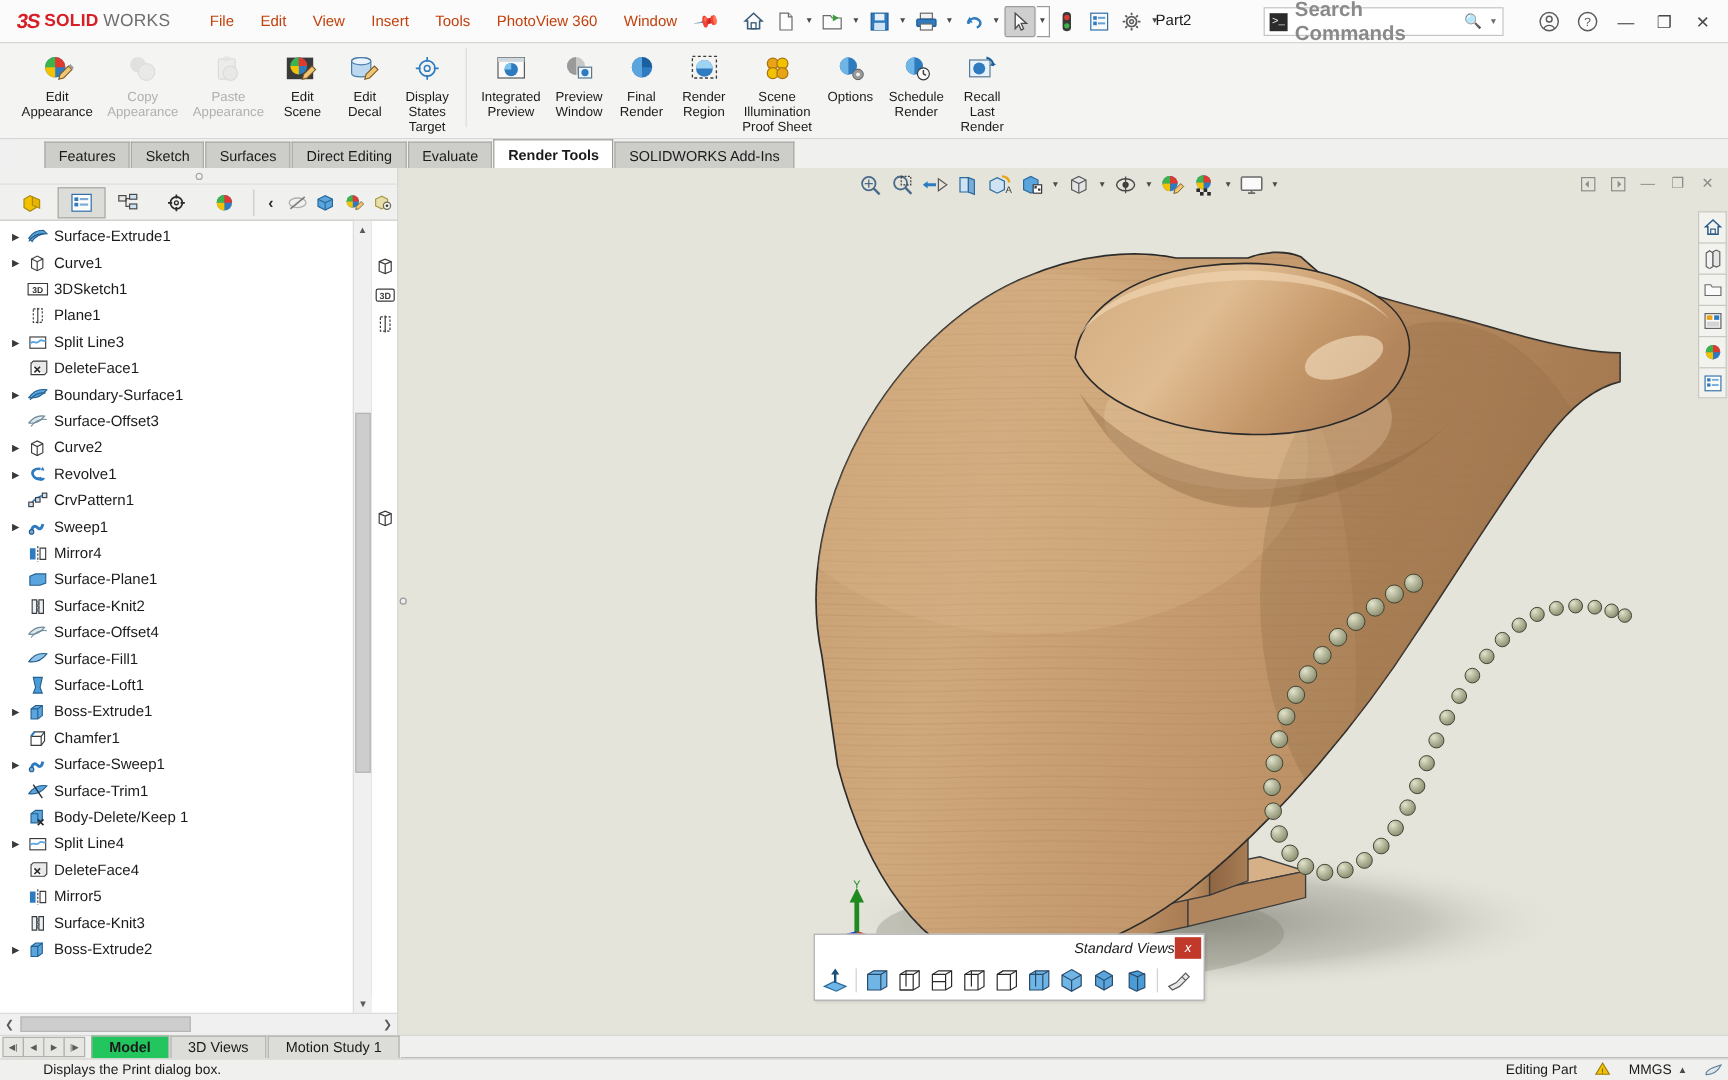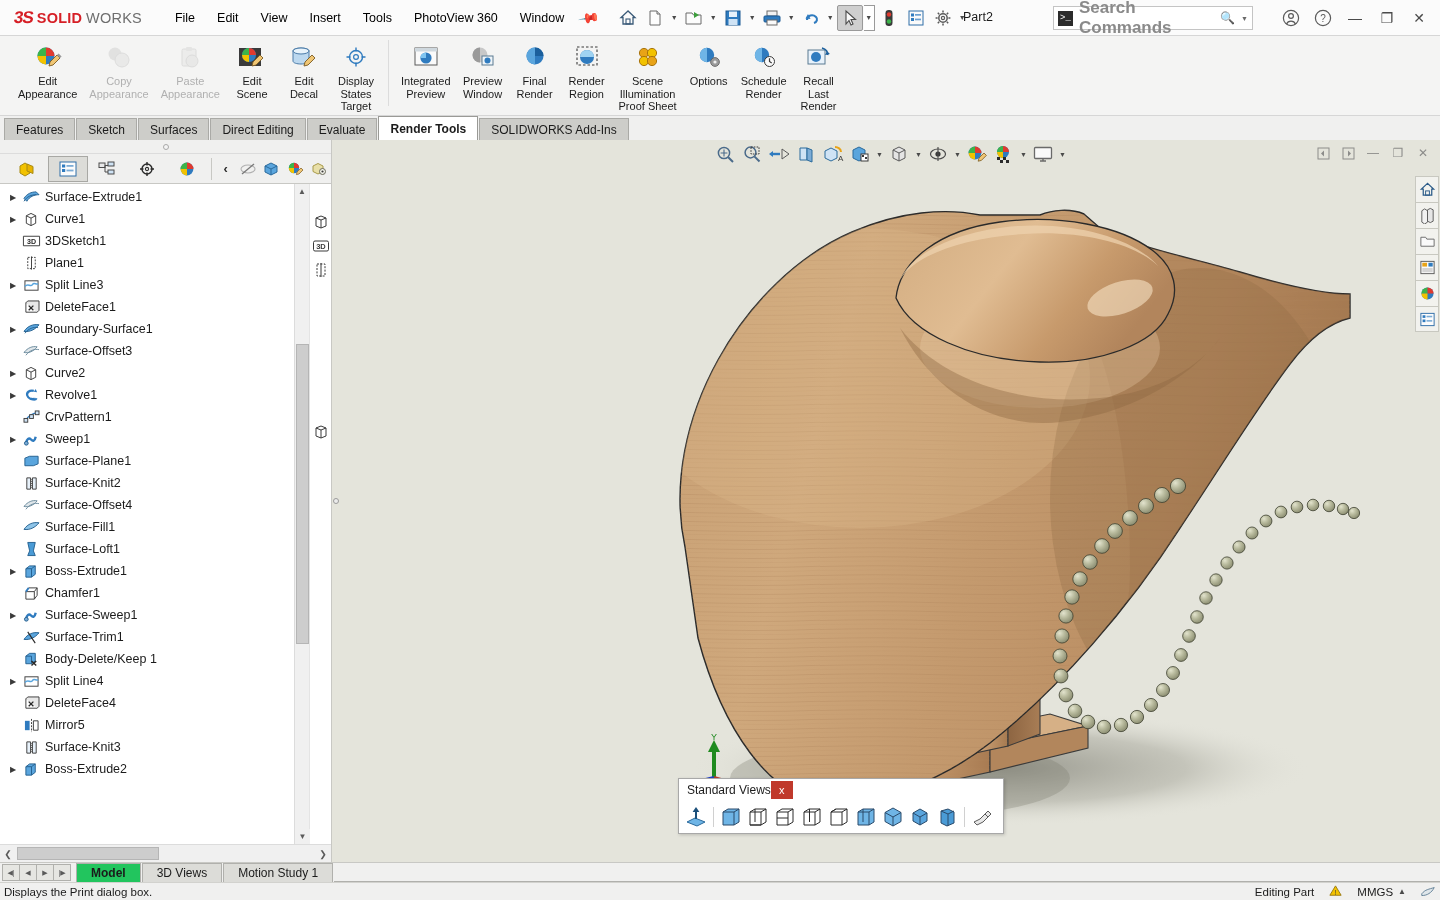--- a/index.html
+++ b/index.html
@@ -16,21 +16,21 @@
   
   .titlebar {
     height:36px; background:#fbfbfb; display:flex; align-items:center;
     border-bottom:1px solid #d6d6d6; position:relative; flex:0 0 36px;
   }
   .logo { display:flex; align-items:center; padding:0 8px 0 14px; gap:4px; }
   .logo-mark { font-weight:bold; font-size:17px; color:#d61f26; letter-spacing:-1px; transform:skewX(-8deg); }
   .logo-solid { font-weight:bold; font-size:14.5px; color:#d61f26; letter-spacing:.2px; }
   .logo-works { font-weight:normal; font-size:14.5px; color:#6e6e6e; letter-spacing:.2px; }
   .menus { display:flex; align-items:center; gap:0; margin-left:14px; }
-  .menu-item { padding:5px 11px; font-size:12.5px; color:#000000; cursor:default; border-radius:2px; }
+  .menu-item { padding:5px 11px; font-size:12.5px; color:#c2410c; cursor:default; border-radius:2px; }
   .pin-icon { margin-left:6px; color:#9b9b9b; font-size:14px; transform:rotate(35deg); }
 
   .qat { display:flex; align-items:center; gap:1px; margin-left:16px; }
   .qbtn {
     width:26px; height:26px; display:flex; align-items:center; justify-content:center;
     border:1px solid transparent; border-radius:2px; cursor:default;
   }
   .qbtn.active { background:#cfcfcf; border:1px solid #9a9a9a; }
   .caret { width:11px; height:26px; display:flex; align-items:center; justify-content:center;
            font-size:7px; color:#4a4a4a; cursor:default; }
@@ -61,21 +61,21 @@
   }
   .rbtn .ico { height:30px; display:flex; align-items:center; justify-content:center; }
   .rbtn .lbl { font-size:11px; line-height:12.5px; text-align:center; color:#1b1b1b; margin-top:2px; }
   .rbtn.disabled .lbl { color:#b0b0b0; }
   .rbtn.disabled .ico { opacity:.32; filter:grayscale(1); }
   .rsep { width:1px; height:66px; background:#dcdcdc; margin:0 6px; }
 
   
   .tabrow {
     height:24px; background:#f0f0ef; display:flex; align-items:flex-end;
-    padding-left:4px; position:relative; flex:0 0 24px;
+    padding-left:21px; position:relative; flex:0 0 24px;margin-left:16px;
   }
   .ctab {
     height:22px; padding:0 11px; display:flex; align-items:center; font-size:12px;
     background:#cdcdc9; border:1px solid #aaaaa6; border-bottom:none; margin-right:1px;
     cursor:default; color:#1b1b1b;
   }
   .ctab.active { background:#fff; border-color:#9a9a96; font-weight:bold; height:24px; }
 
   
   .main { flex:1; display:flex; position:relative; background:#e4e4db; min-height:0; }
@@ -130,22 +130,22 @@
   .vwb { width:22px; height:22px; display:flex; align-items:center; justify-content:center;
          color:#8c8c8a; font-size:12px; cursor:default; }
 
   .stage { position:absolute; left:0; top:28px; right:0; bottom:0; }
 
   .triad { position:absolute; left:344px; bottom:66px; width:64px; height:64px; }
   .stdviews {
     position:absolute; left:338px; bottom:28px; width:326px; height:56px;
     background:#fff; border:1px solid #a8a8a8; box-shadow:1px 1px 3px rgba(0,0,0,.18);
   }
-  .sv-head { height:22px; display:flex; align-items:center; justify-content:flex-start;
-             padding-left:8px; font-size:12px; }
+  .sv-head { height:22px; display:flex; align-items:center; justify-content:flex-end;
+             padding-left:8px; font-size:12px;font-style:italic; }
   .sv-close { width:22px; height:18px; margin-right:2px; background:#c0392b; color:#fff;
               display:flex; align-items:center; justify-content:center; font-size:11px; cursor:default; }
   .sv-body { display:flex; align-items:center; padding:0 4px; gap:1px; height:32px; }
   .svb { width:26px; height:26px; display:flex; align-items:center; justify-content:center;
          border:1px solid transparent; cursor:default; }
   .sv-sep { width:1px; height:20px; background:#d0d0d0; margin:0 3px; }
   .tp-strip { position:absolute; right:0; top:28px; width:26px; background:#e4e4db;
               display:flex; flex-direction:column; align-items:center; padding-top:8px; gap:0; z-index:5; }
   .tp-ico { width:24px; height:26px; display:flex; align-items:center; justify-content:center;
             border:1px solid #c8c8c0; border-bottom:none; background:#f2f2ee; cursor:default; }
@@ -160,21 +160,21 @@
   .navb { width:18px; height:17px; border:1px solid #b0b0ac; background:#e6e6e2;
           display:flex; align-items:center; justify-content:center; font-size:7px; color:#5a5a5a;
           margin-right:-1px; cursor:default; }
   .btab { height:19px; padding:0 14px; display:flex; align-items:center; font-size:12px;
           background:#dcdcd8; border:1px solid #b0b0ac; border-bottom:none; margin-right:1px; cursor:default; }
   .btab.active { background:#22c55e; font-weight:bold; }
   .btab-fill { flex:1; height:19px; border-bottom:1px solid #b0b0ac; }
 
   .statusbar {
     height:18px; background:#f0f0ef; display:flex; align-items:center;
-    border-top:1px solid #d2d2ce; font-size:11.5px; color:#1b1b1b; flex:0 0 18px; position:relative;
+    border-top:1px solid #d2d2ce; font-size:11.5px; color:#1b1b1b; flex:0 0 18px; position:relative;padding-left:32px;
   }
   .sb-msg { padding-left:4px; }
   .sb-right { position:absolute; right:4px; display:flex; align-items:center; gap:14px; }
   .sb-cell { display:flex; align-items:center; gap:5px; }
 
   svg { display:block; }
 </style>
 </head>
 <body>
 
@@ -689,20 +689,31 @@
             </div>
             <div class="trow">
               <div class="tarrow">▶</div>
               <div class="ticon">
                 <svg width="16" height="15" viewBox="0 0 16 16">
                   <path d="M3 12c0-5 3-6 5-4s4 2 5-3" stroke="#2f7bbf" stroke-width="2.6" fill="none"></path>
                   <circle cx="3" cy="12" r="2" fill="#7cacd6" stroke="#24608f"></circle>
                 </svg>
               </div>
               <div class="tlabel">Sweep1</div>
+            </div>
+            <div class="trow">
+              <div class="tarrow"></div>
+              <div class="ticon">
+                <svg width="17" height="15" viewBox="0 0 18 16">
+                  <path d="M2 3h5v10H2z" fill="#2f7bbf"></path>
+                  <path d="M11 3h5v10h-5z" fill="#fff" stroke="#3a3a3a"></path>
+                  <path d="M9 1v14" stroke="#3a3a3a" stroke-dasharray="2 1.4"></path>
+                </svg>
+              </div>
+              <div class="tlabel">Mirror4</div>
             </div>
             <div class="trow">
               <div class="tarrow"></div>
               <div class="ticon">
                 <svg width="17" height="14" viewBox="0 0 18 14">
                   <path d="M2 4l5-2h9v8l-5 2H2z" fill="#5aa5dd" stroke="#24608f"></path>
                 </svg>
               </div>
               <div class="tlabel">Surface-Plane1</div>
             </div>

